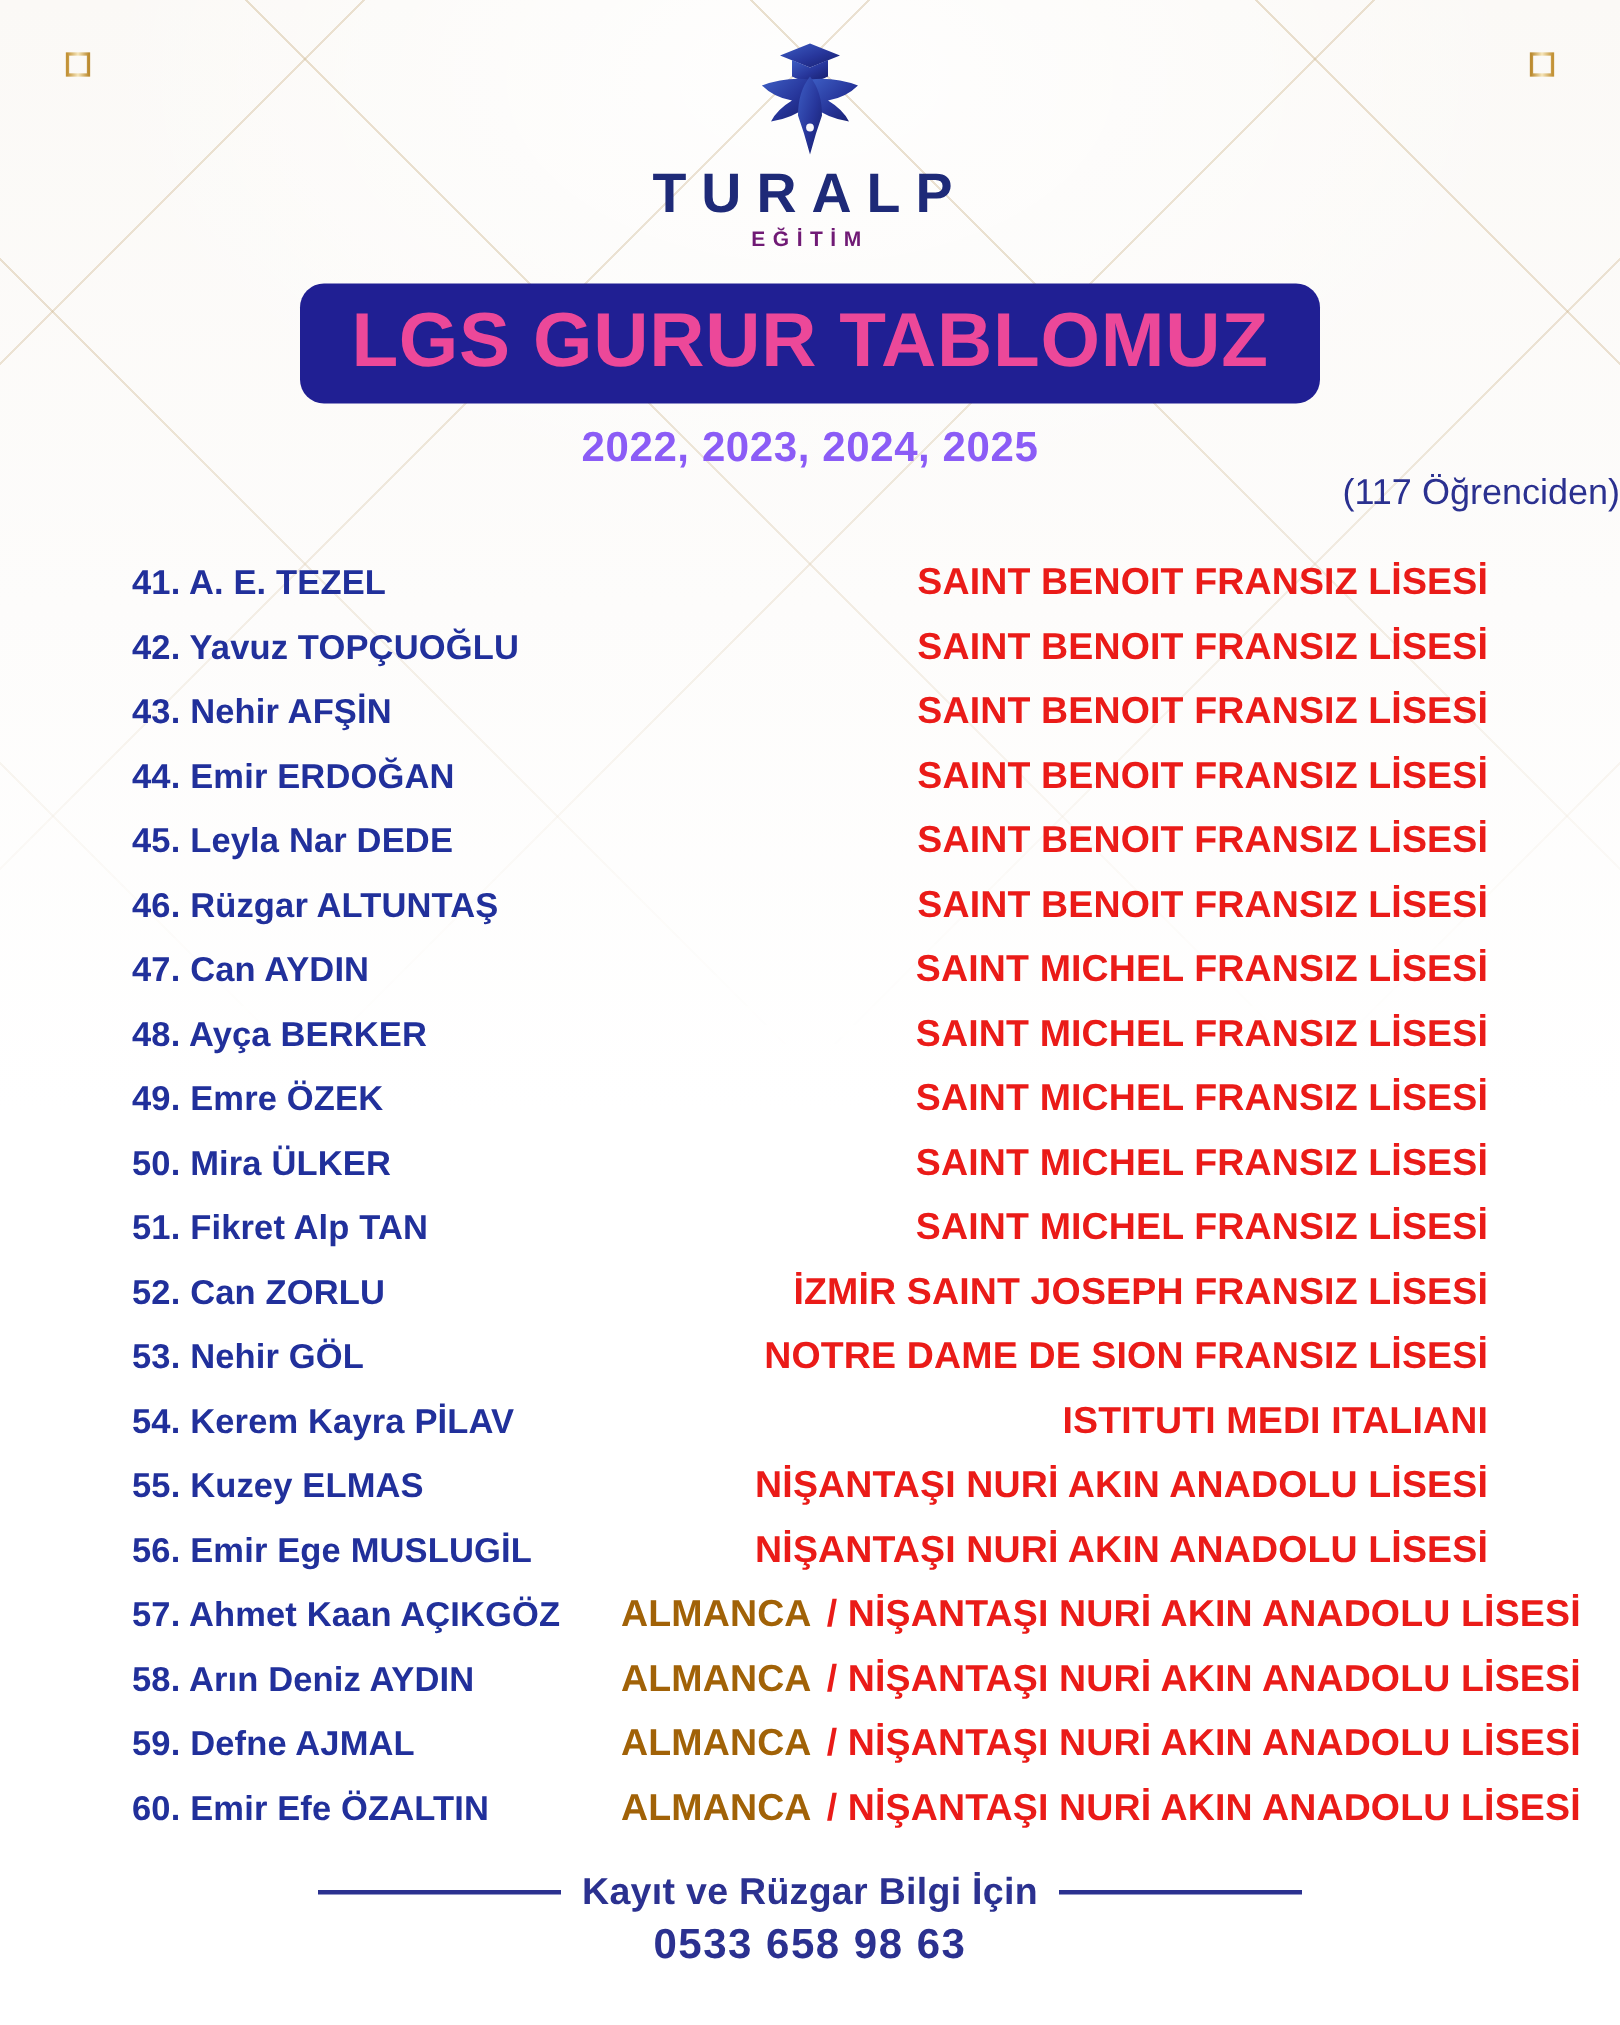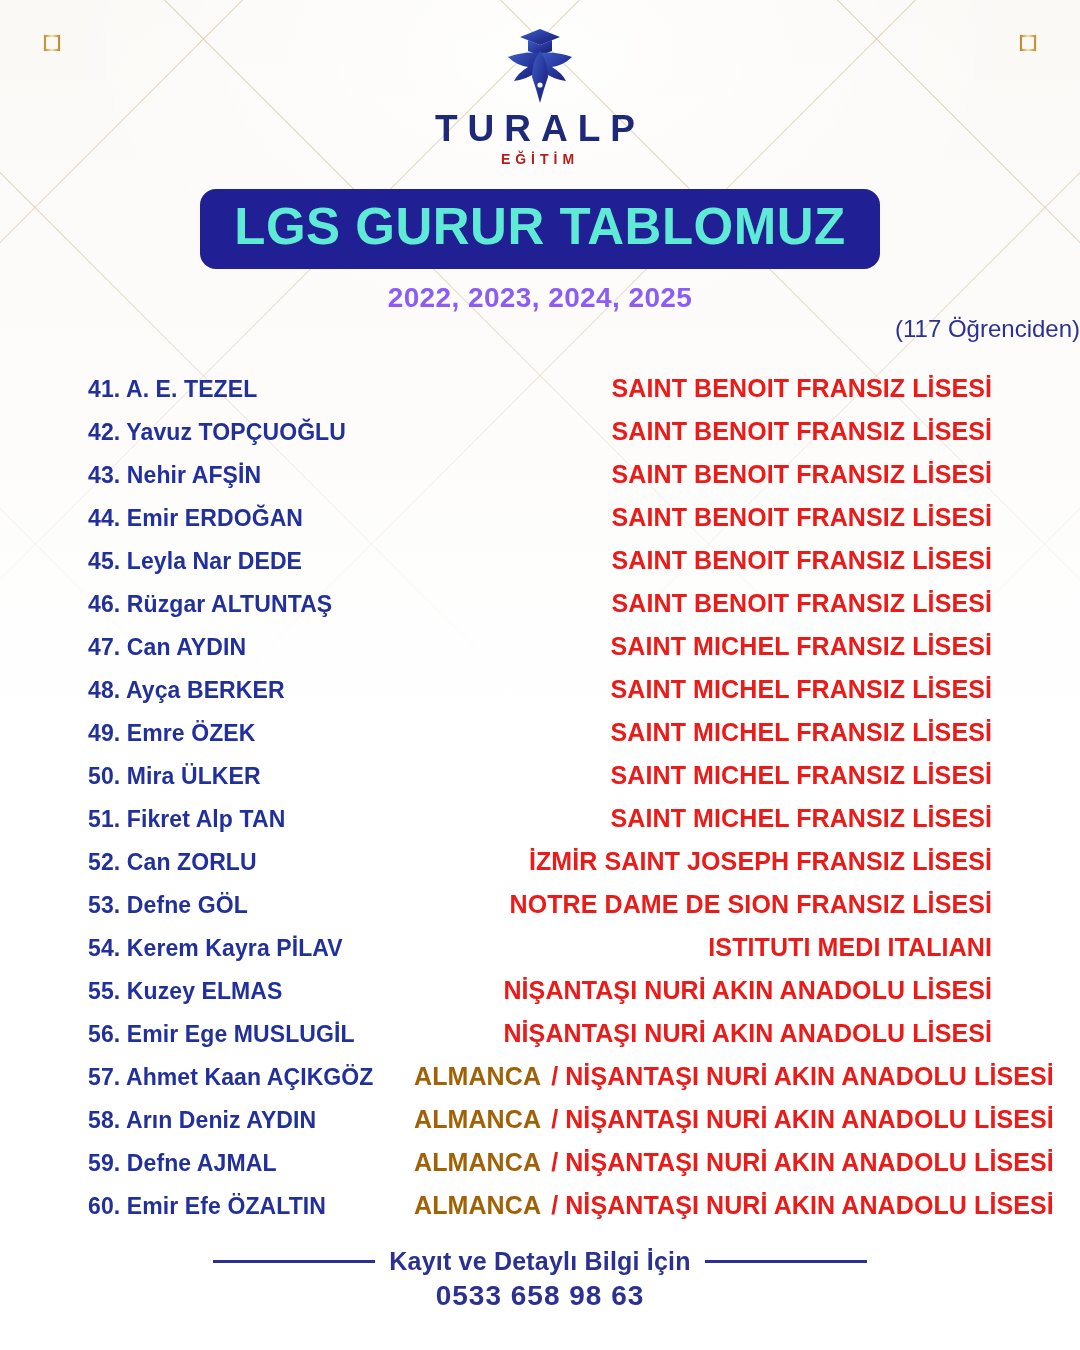--- a/index.html
+++ b/index.html
@@ -58,28 +58,28 @@
 
   .logo-wrap { padding-top:27px; display:flex; flex-direction:column; align-items:center; }
   .logo-mark { width:92px; height:78px; display:block; }
   .logo-word {
     font-size:37px; font-weight:700; letter-spacing:10px;
     color:#1e2a78; line-height:1; margin-top:5px;
     font-family:"Liberation Sans", sans-serif;
   }
   .logo-sub {
     font-size:14px; font-weight:700; letter-spacing:5px;
-    color:#b91c1c; margin-top:4px;
+    color:#701a75; margin-top:4px;
   }
 
   .title-banner {
     display:inline-block;
     margin-top:22px;
     background:#201f93;
-    color:#5eead4;
+    color:#ec4899;
     border-radius:16px;
     padding:11px 34px 15px 34px;
     font-size:51px;
     font-weight:700;
     letter-spacing:0.5px;
     line-height:1.05;
     white-space:nowrap;
   }
 
   .years {
@@ -267,21 +267,21 @@
       </div>
       <div class="row">
         <div class="name"><span class="num">51.</span> <span>Fikret Alp TAN</span></div>
         <div class="school"><span>SAINT MICHEL FRANSIZ LİSESİ</span></div>
       </div>
       <div class="row">
         <div class="name"><span class="num">52.</span> <span>Can ZORLU</span></div>
         <div class="school"><span>İZMİR SAINT JOSEPH FRANSIZ LİSESİ</span></div>
       </div>
       <div class="row">
-        <div class="name"><span class="num">53.</span> <span>Defne GÖL</span></div>
+        <div class="name"><span class="num">53.</span> <span>Nehir GÖL</span></div>
         <div class="school"><span>NOTRE DAME DE SION FRANSIZ LİSESİ</span></div>
       </div>
       <div class="row">
         <div class="name"><span class="num">54.</span> <span>Kerem Kayra PİLAV</span></div>
         <div class="school"><span>ISTITUTI MEDI ITALIANI</span></div>
       </div>
       <div class="row">
         <div class="name"><span class="num">55.</span> <span>Kuzey ELMAS</span></div>
         <div class="school"><span>NİŞANTAŞI NURİ AKIN ANADOLU LİSESİ</span></div>
       </div>
@@ -303,19 +303,19 @@
       </div>
       <div class="row">
         <div class="name"><span class="num">60.</span> <span>Emir Efe ÖZALTIN</span></div>
         <div class="school"><span class="lang">ALMANCA</span> <span>/ NİŞANTAŞI NURİ AKIN ANADOLU LİSESİ</span></div>
       </div>
     </div>
 
   <div class="footer">
     <div class="footer-line1">
       <span class="footer-rule"></span>
-      <span class="footer-label">Kayıt ve Detaylı Bilgi İçin</span>
+      <span class="footer-label">Kayıt ve Rüzgar Bilgi İçin</span>
       <span class="footer-rule"></span>
     </div>
     <div class="footer-phone">0533 658 98 63</div>
   </div>
 
 </div>
 
 </body></html>

